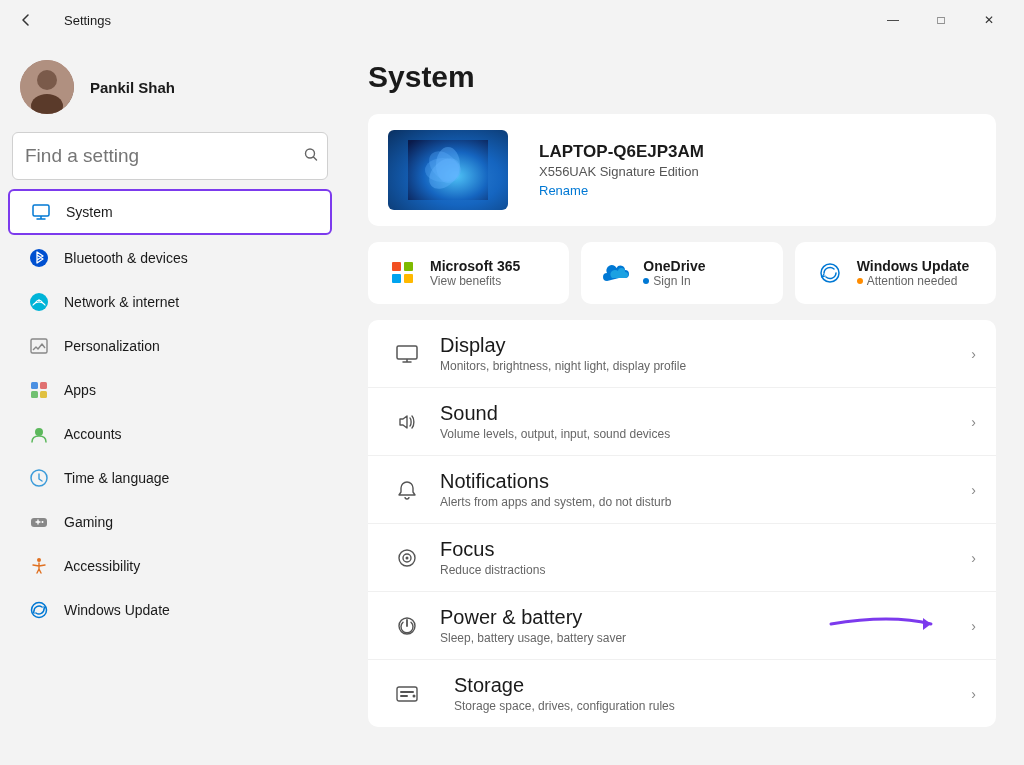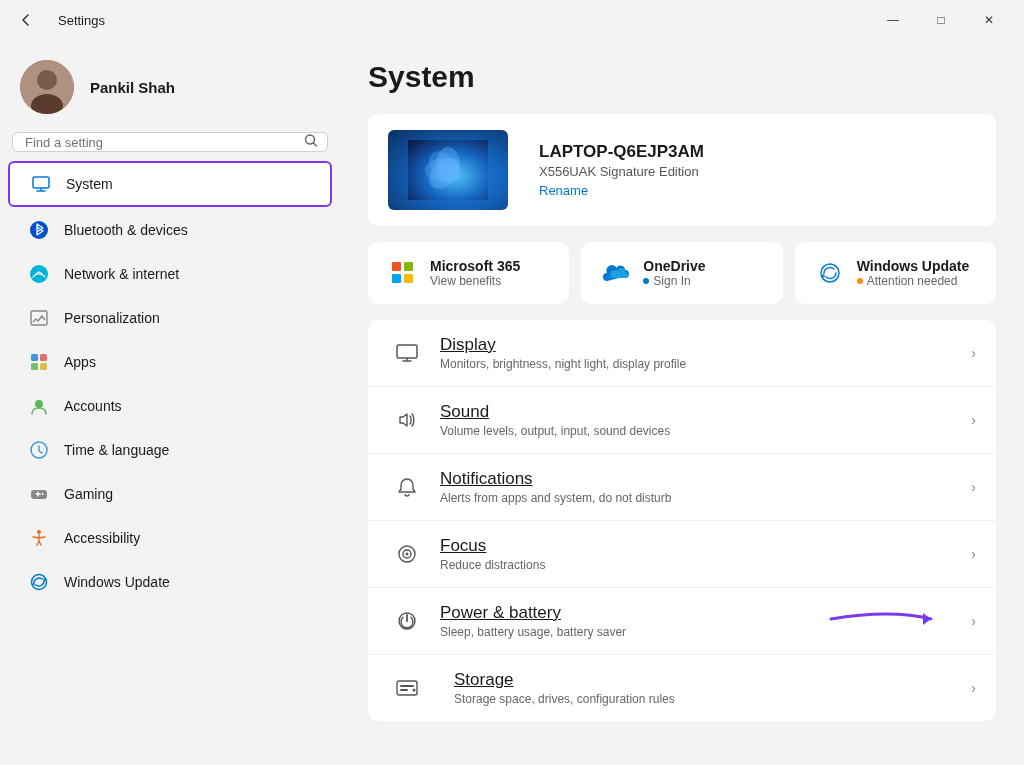--- a/index.html
+++ b/index.html
@@ -19,21 +19,21 @@
       height: 40px;
       display: flex;
       align-items: center;
       padding: 0 12px;
       justify-content: space-between;
       flex-shrink: 0;
     }
     .titlebar-left {
       display: flex;
       align-items: center;
-      gap: 18px;
+      gap: 24px;
     }
     .titlebar-title {
       font-size: 13px;
       color: #1a1a1a;
     }
     .titlebar-controls {
       display: flex;
       gap: 2px;
     }
     .titlebar-btn {
@@ -104,25 +104,25 @@
       font-weight: 600;
       color: #1a1a1a;
     }
 
     .search-box {
       margin: 0 12px 8px 12px;
       position: relative;
     }
     .search-box input {
       width: 100%;
-      height: 20px;
+      height: 48px;
       border: 1px solid #d0d0d0;
       border-radius: 6px;
       padding: 0 12px 0 12px;
-      font-size: 13px;
+      font-size: 19px;
       background: white;
       outline: none;
       color: #333;
     }
     .search-icon-wrap {
       position: absolute;
       right: 10px;
       top: 50%;
       transform: translateY(-50%);
       color: #666;
@@ -287,24 +287,23 @@
       display: flex;
       align-items: center;
       justify-content: center;
       font-size: 20px;
       flex-shrink: 0;
       margin-right: 14px;
       color: #555;
     }
     .si-text { flex: 1; }
     .si-title {
-      font-size: 17px;
+      font-size: 20px;
       font-weight: 500;
       color: #1a1a1a;
-      text-decoration: underline;
     }
     .si-sub {
       font-size: 12px;
       color: #666;
       margin-top: 2px;
     }
     .si-arrow {
       font-size: 14px;
       color: #888;
     }

